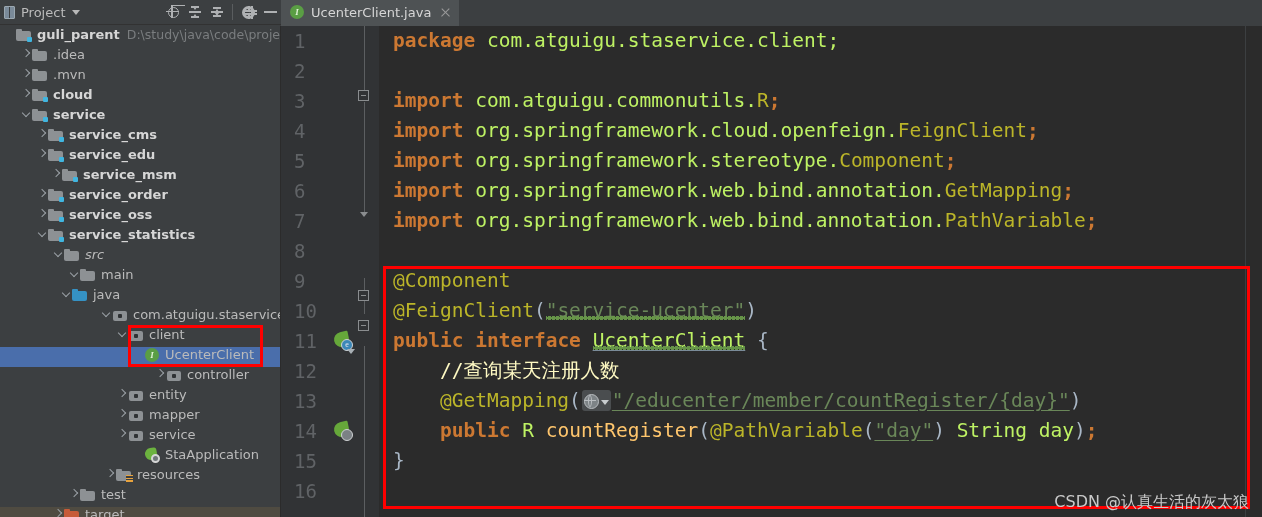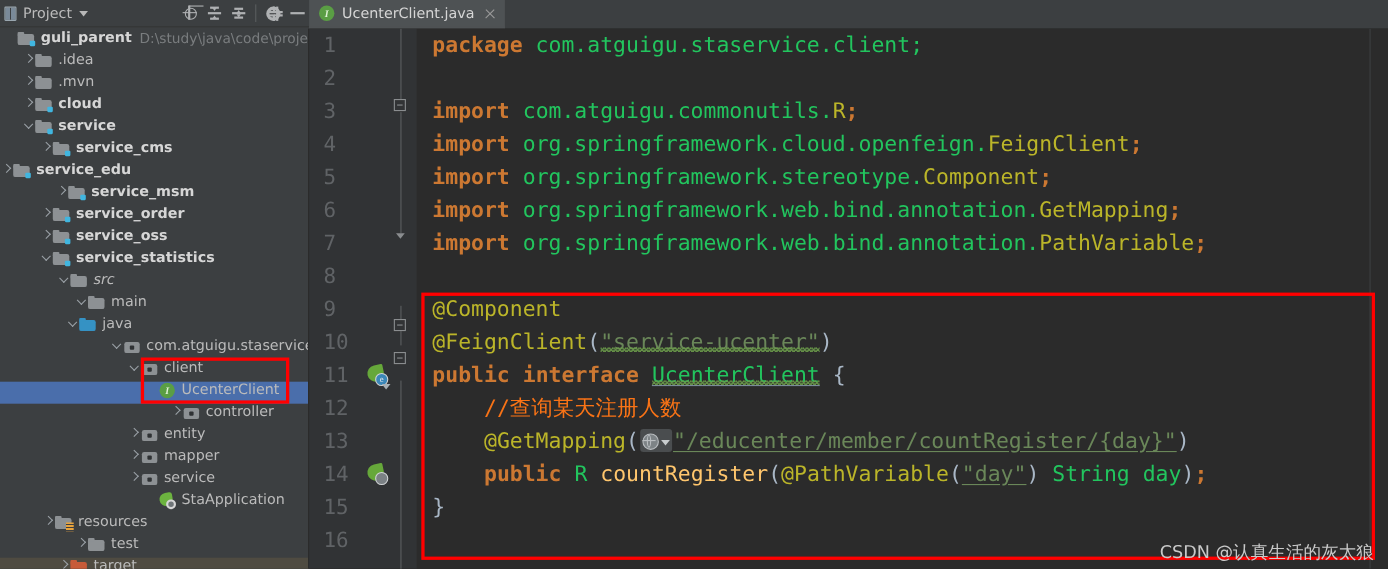--- a/index.html
+++ b/index.html
@@ -367,22 +367,22 @@
   }
   .cline {
     height: 30px; line-height: 30px;
     white-space: pre;
     color: #a9b7c6;
     position: relative;
   }
   .kw { color: #cc7832; font-weight: bold; }
   .anno { color: #bbb529; }
   .str { color: #6a8759; }
-  .cls { color: #22c55e; }
-  .cmt { color: #f97316; }
+  .cls { color: #bef264; }
+  .cmt { color: #fef9c3; }
   .mth { color: #ffc66d; }
   .punct { color: #a9b7c6; }
   .u-solid { text-decoration: underline; text-decoration-color:#6a8759; text-underline-offset: 3px; }
   .u-cls { text-decoration: underline; text-decoration-color:#7a8b99; text-underline-offset: 3px; }
   .wavy {
     position: relative;
   }
   .wavy::after {
     content:"";
     position:absolute; left:0; right:0; bottom:2px; height:4px;
@@ -520,21 +520,21 @@
           </span>
           <span class="tlabel bold">service</span>
         </div>
         <div class="trow" style="padding-left: 36px;">
           <span class="arrow r"></span>
           <span class="ticon ic-module">
             <i></i>
           </span>
           <span class="tlabel bold">service_cms</span>
         </div>
-        <div class="trow" style="">
+        <div class="trow" style="padding-left: 36px;">
           <span class="arrow r"></span>
           <span class="ticon ic-module">
             <i></i>
           </span>
           <span class="tlabel bold">service_edu</span>
         </div>
         <div class="trow" style="padding-left: 50px;">
           <span class="arrow r"></span>
           <span class="ticon ic-module">
             <i></i>
@@ -614,21 +614,21 @@
           <span class="ticon ic-package"></span>
           <span class="tlabel">service</span>
         </div>
         <div class="trow" style="padding-left: 132px;">
           <span class="arrow"></span>
           <span class="ticon ic-spring">
             <i></i>
           </span>
           <span class="tlabel">StaApplication</span>
         </div>
-        <div class="trow" style="padding-left: 38px;">
+        <div class="trow" style="padding-left: 104px;">
           <span class="arrow r"></span>
           <span class="ticon ic-resources">
             <i></i>
           </span>
           <span class="tlabel">resources</span>
         </div>
         <div class="trow" style="padding-left: 68px;">
           <span class="arrow r"></span>
           <span class="ticon ic-folder"></span>
           <span class="tlabel">test</span>

